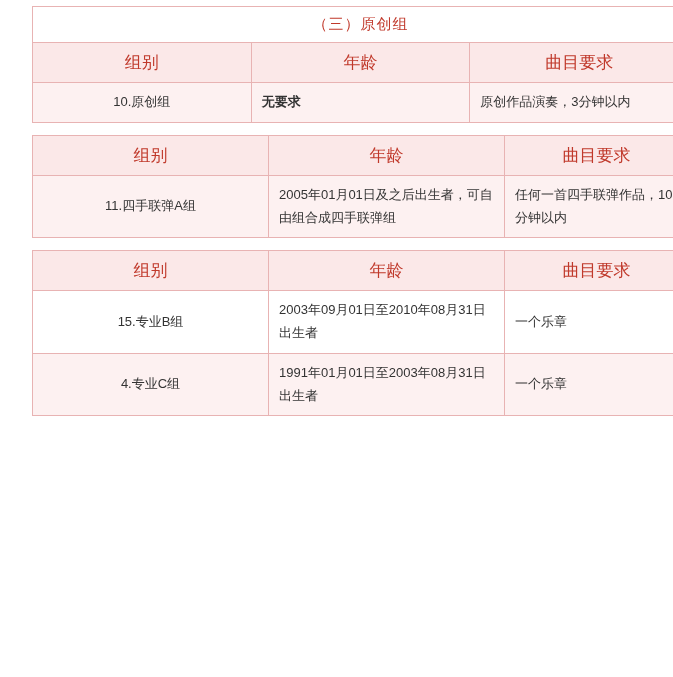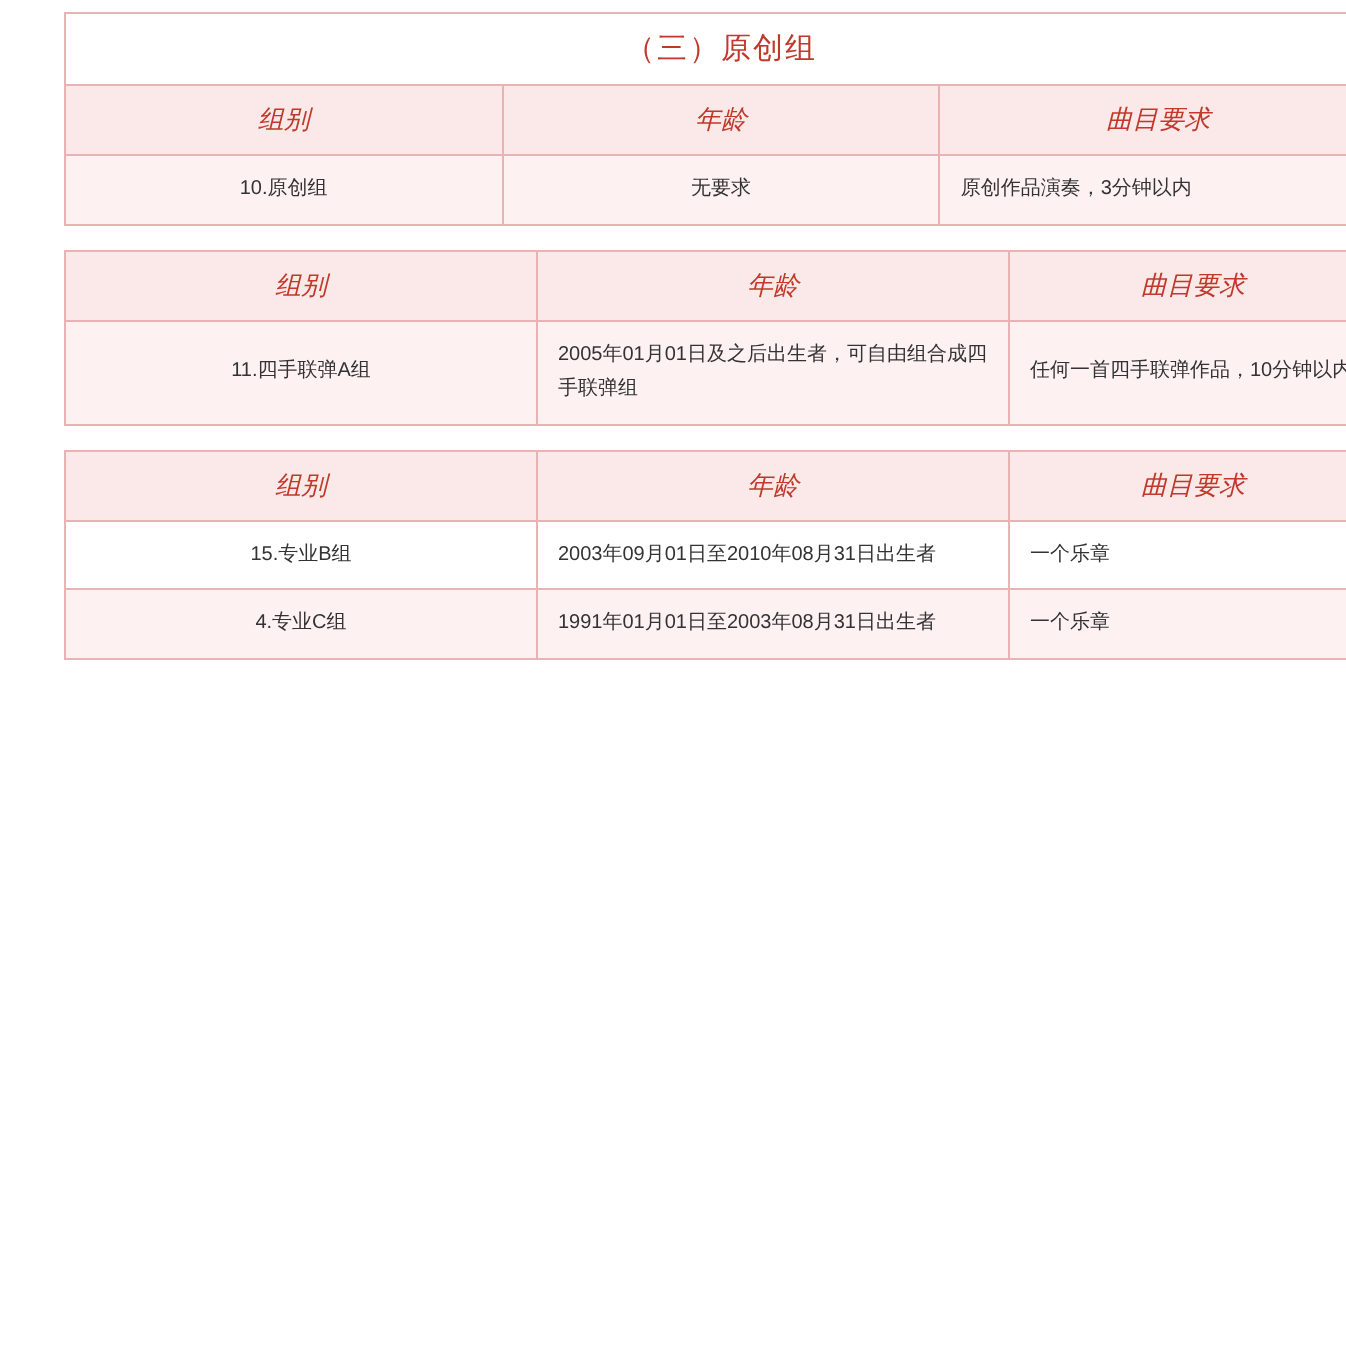--- a/index.html
+++ b/index.html
@@ -40,45 +40,45 @@
     font-size: 15px;
     padding: 10px 6px;
     background: #ffffff;
     letter-spacing: 1px;
   }
   .head-row td {
     background: #fbe8e8;
     text-align: center;
     color: #c0392b;
     font-weight: bold;
-    font-size: 13px;
+    font-size: 17px;
     padding: 9px 6px;
-    font-style: italic;
   }
   .data-row td {
-    font-size: 10px;
+    font-size: 13px;
     line-height: 1.75;
     color: #333333;
   }
   .data-row.alt td {
     background: #fdf1f1;
   }
   .data-row.plain td {
     background: #ffffff;
   }
   .c-name {
     text-align: center;
     width: 215px;
   }
   .c-age {
     text-align: left;
     width: 215px;
   }
   .c-age.center {
-    text-align: center;
+    text-align: left;
+    font-weight: bold;
   }
   .c-req {
     text-align: left;
   }
 </style>
 </head>
 <body>
 
 <div class="page">
 

